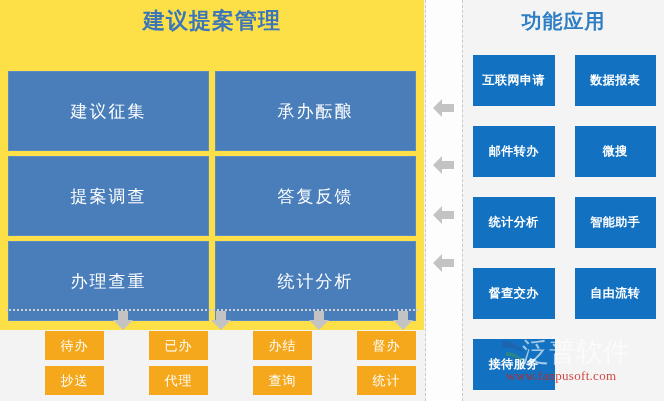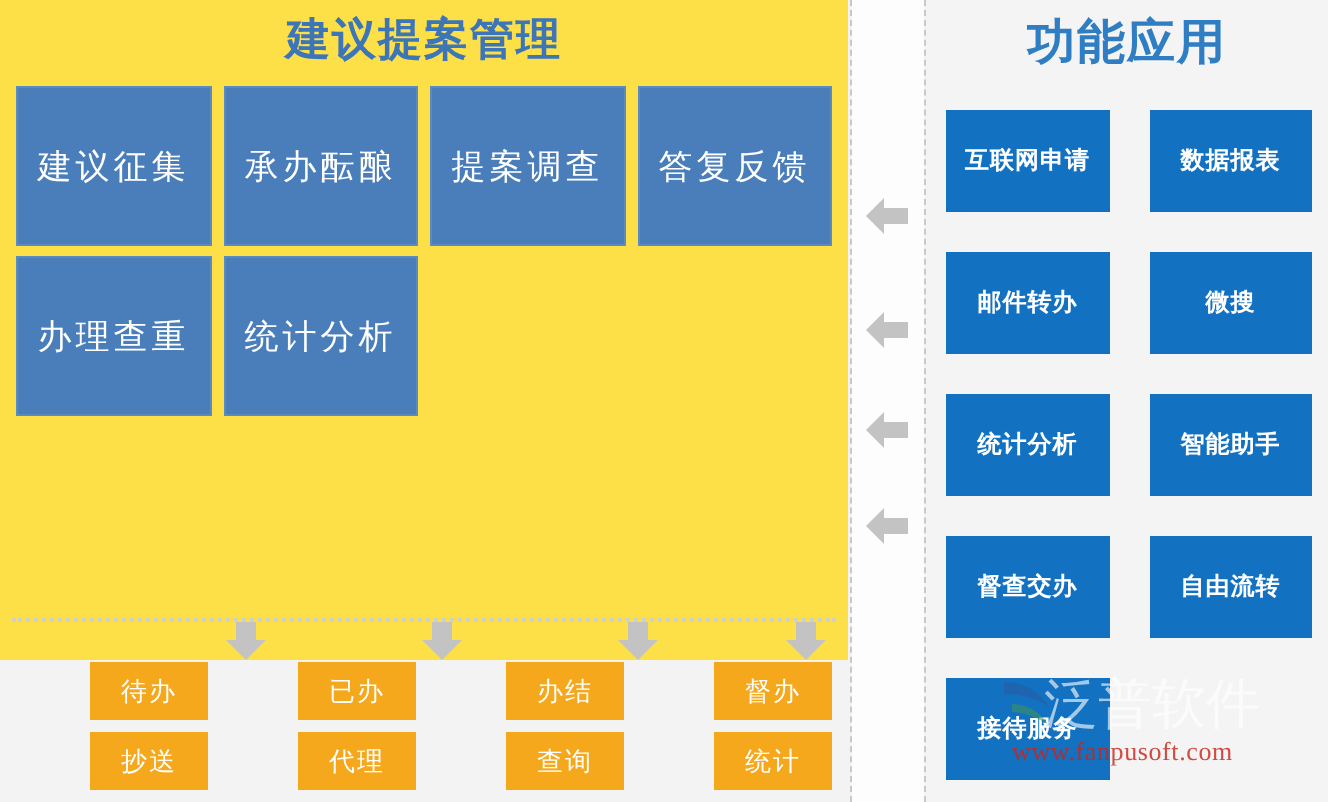--- a/index.html
+++ b/index.html
@@ -37,25 +37,25 @@
     text-align: center;
     font-size: 22px;
     font-weight: bold;
     color: #3d76b8;
     letter-spacing: 1px;
     line-height: 34px;
   }
   #process-grid {
     position: absolute;
     left: 8px;
-    top: 43px;
+    top: 71px;
     width: 408px;
     height: 250px;
     display: grid;
-    grid-template-columns: 1fr 1fr 1fr 1fr;
+    grid-template-columns: 1fr 1fr;
     grid-template-rows: 1fr 1fr 1fr;
     column-gap: 6px;
     row-gap: 5px;
   }
   .process-box {
     background: #4a7ebb;
     color: #ffffff;
     display: flex;
     align-items: center;
     justify-content: center;
@@ -142,21 +142,21 @@
     width: 201px;
     height: 401px;
     background: #f4f4f4;
   }
   #right-title {
     position: absolute;
     left: 0;
     top: 4px;
     width: 201px;
     text-align: center;
-    font-size: 24px;
+    font-size: 20px;
     font-weight: bold;
     color: #2f7ec4;
     letter-spacing: 1px;
     line-height: 34px;
   }
   #feature-grid {
     position: absolute;
     left: 10px;
     top: 55px;
     width: 183px;

